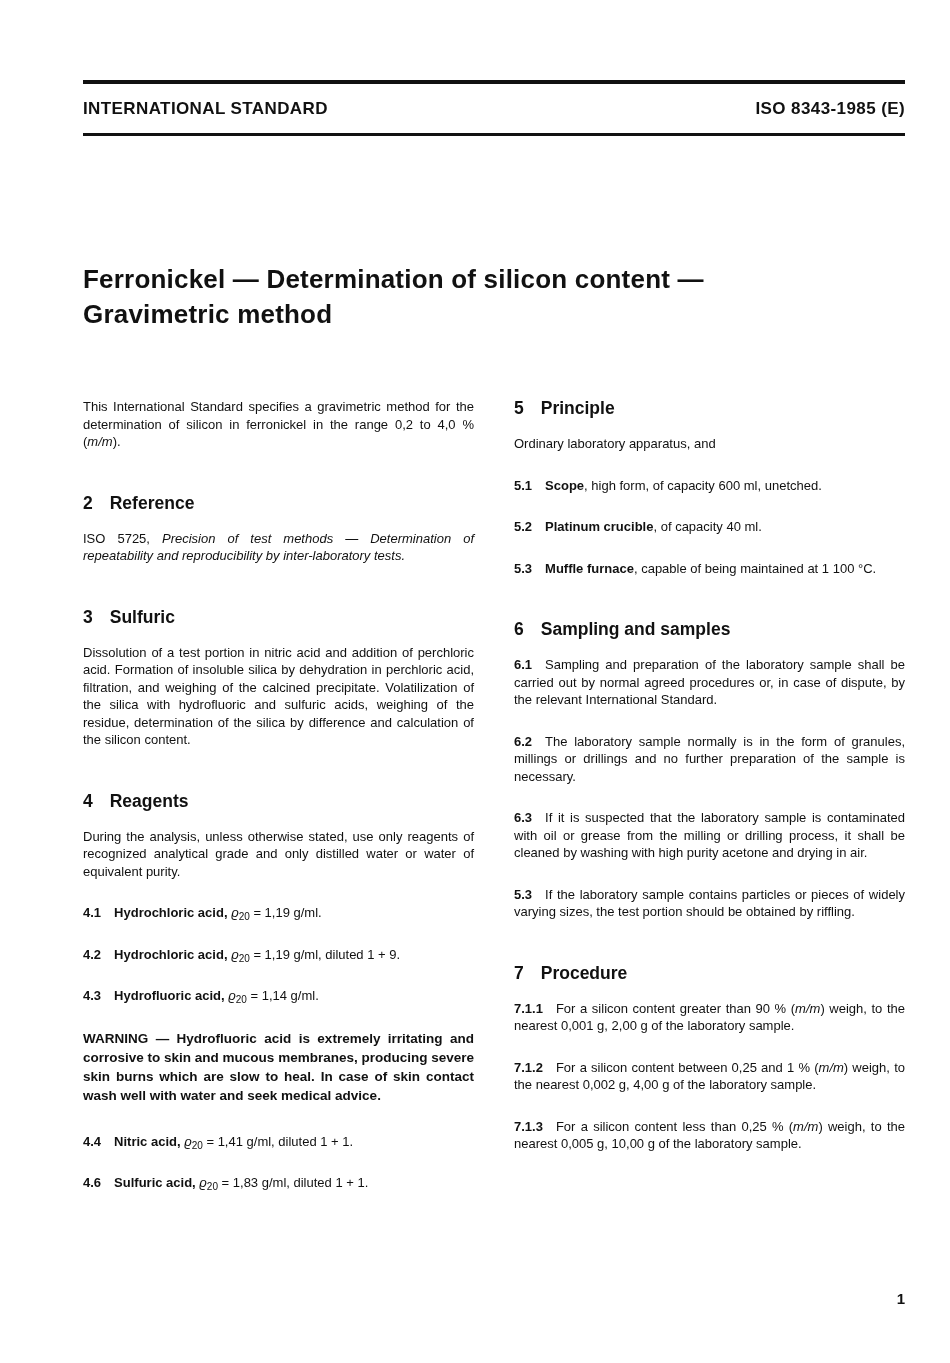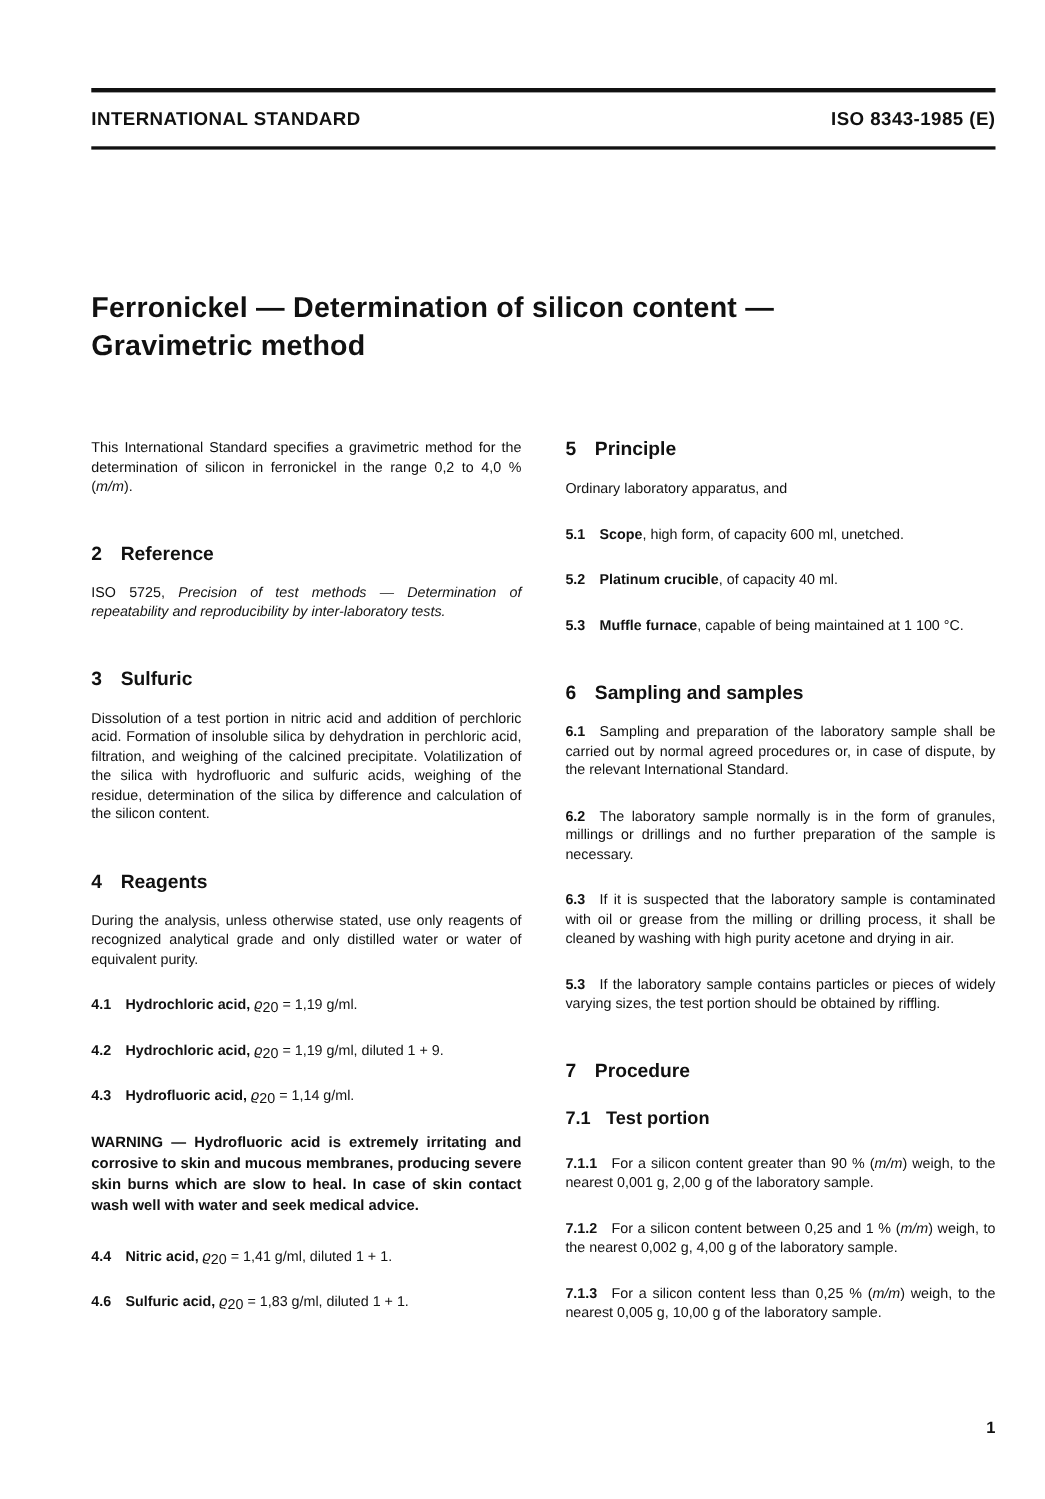--- a/index.html
+++ b/index.html
@@ -71,21 +71,21 @@
   }
   .warning-p {
     font-size: 13.5px;
     line-height: 19px;
     text-align: justify;
     margin: 4px 0 28px 0;
   }
   .b { font-weight: 700; }
   .i { font-style: italic; }
   .numgap { margin-right: 13px; }
-  sub { font-size: 13px; line-height: 0; vertical-align: -3px; font-style: normal; }
+  sub { font-size: 10px; line-height: 0; vertical-align: -3px; font-style: normal; }
   .page-num {
     position: absolute;
     top: 1290px;
     right: 45px;
     font-size: 15px;
     font-weight: 700;
   }
 </style>
 </head>
 <body>
@@ -149,23 +149,20 @@
         <span class="h-num">6</span><span>Sampling and samples</span>
       </h2>
       <p class="item-p"><span class="b numgap">6.1</span><span>Sampling and preparation of the laboratory sample shall be carried out by normal agreed procedures or, in case of dispute, by the relevant International Standard.</span></p>
       <p class="item-p"><span class="b numgap">6.2</span><span>The laboratory sample normally is in the form of granules, millings or drillings and no further preparation of the sample is necessary.</span></p>
       <p class="item-p"><span class="b numgap">6.3</span><span>If it is suspected that the laboratory sample is contaminated with oil or grease from the milling or drilling process, it shall be cleaned by washing with high purity acetone and drying in air.</span></p>
       <p class="item-p"><span class="b numgap">5.3</span><span>If the laboratory sample contains particles or pieces of widely varying sizes, the test portion should be obtained by riffling.</span></p>
 
       <h2 class="sec-h">
         <span class="h-num">7</span><span>Procedure</span>
       </h2>
-      <h3 class="sub-h">
-        <span class="h-num">7.1</span><span>Test portion</span>
-      </h3>
       <p class="item-p"><span class="b numgap">7.1.1</span><span>For a silicon content greater than 90 % (</span><span class="i">m/m</span><span>) weigh, to the nearest 0,001 g, 2,00 g of the laboratory sample.</span></p>
       <p class="item-p"><span class="b numgap">7.1.2</span><span>For a silicon content between 0,25 and 1 % (</span><span class="i">m/m</span><span>) weigh, to the nearest 0,002 g, 4,00 g of the laboratory sample.</span></p>
       <p class="item-p"><span class="b numgap">7.1.3</span><span>For a silicon content less than 0,25 % (</span><span class="i">m/m</span><span>) weigh, to the nearest 0,005 g, 10,00 g of the laboratory sample.</span></p>
 
     </div>
 
   </div>
 
   <div class="page-num">1</div>
 

